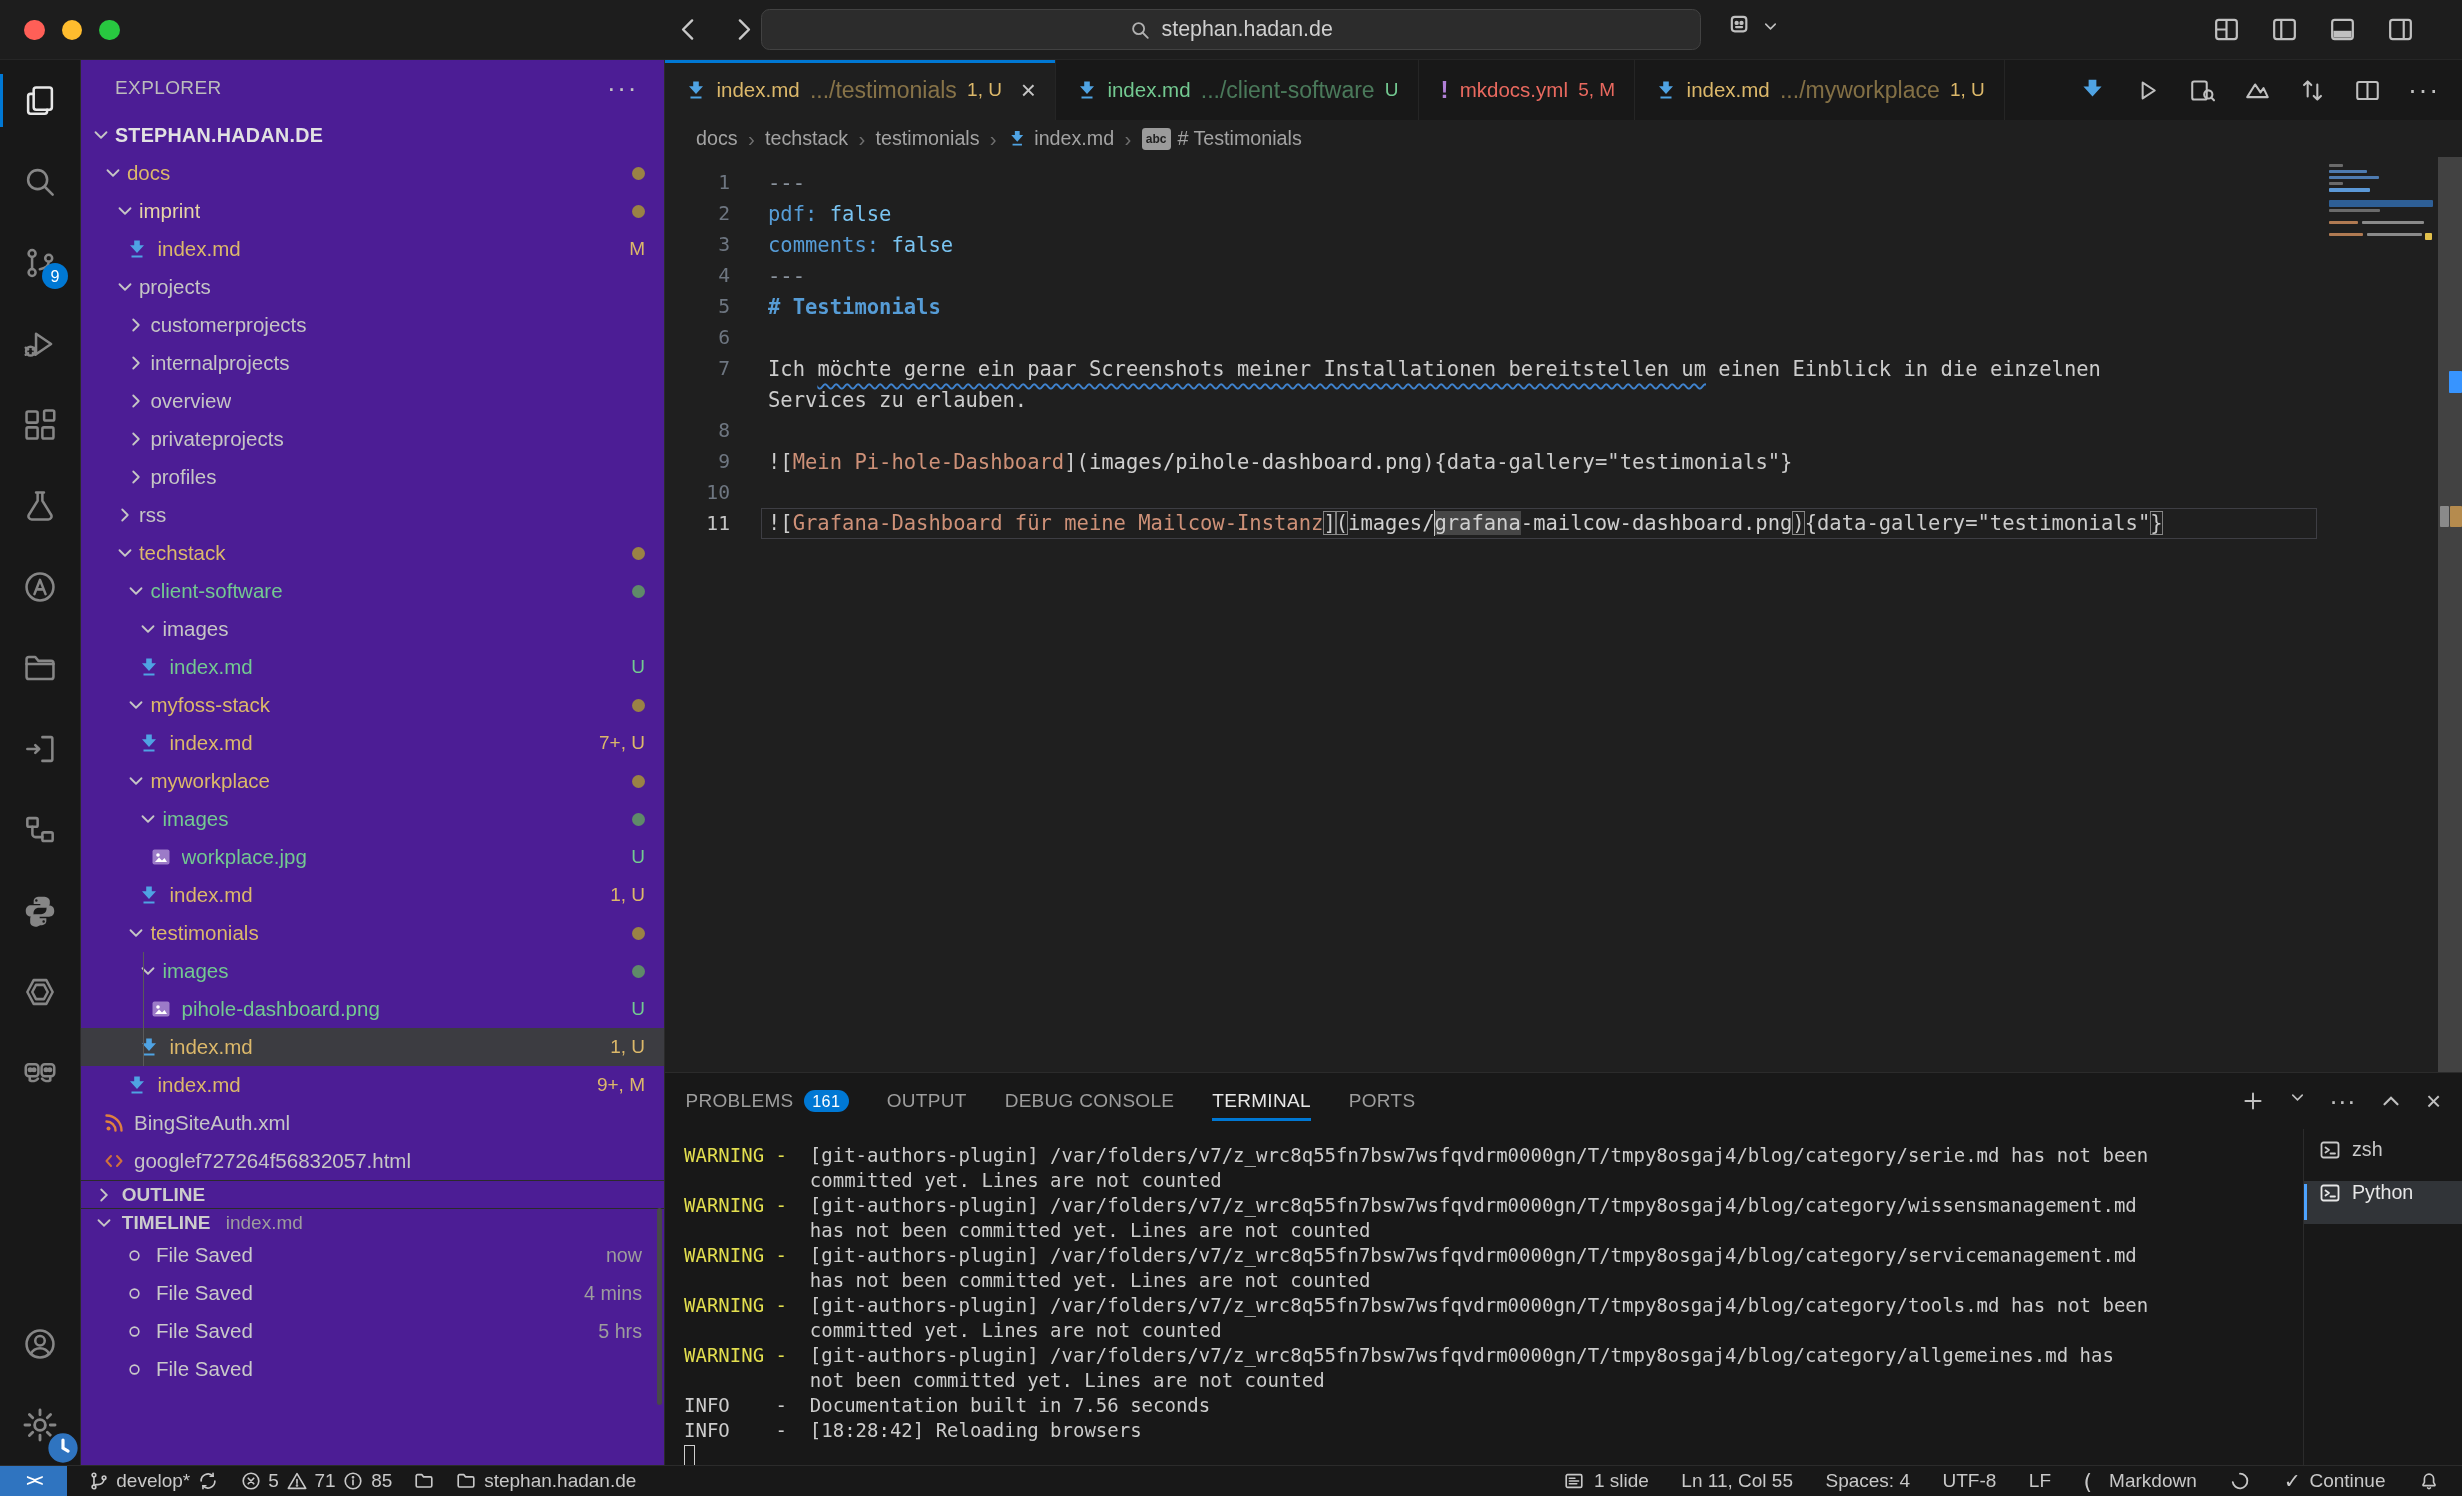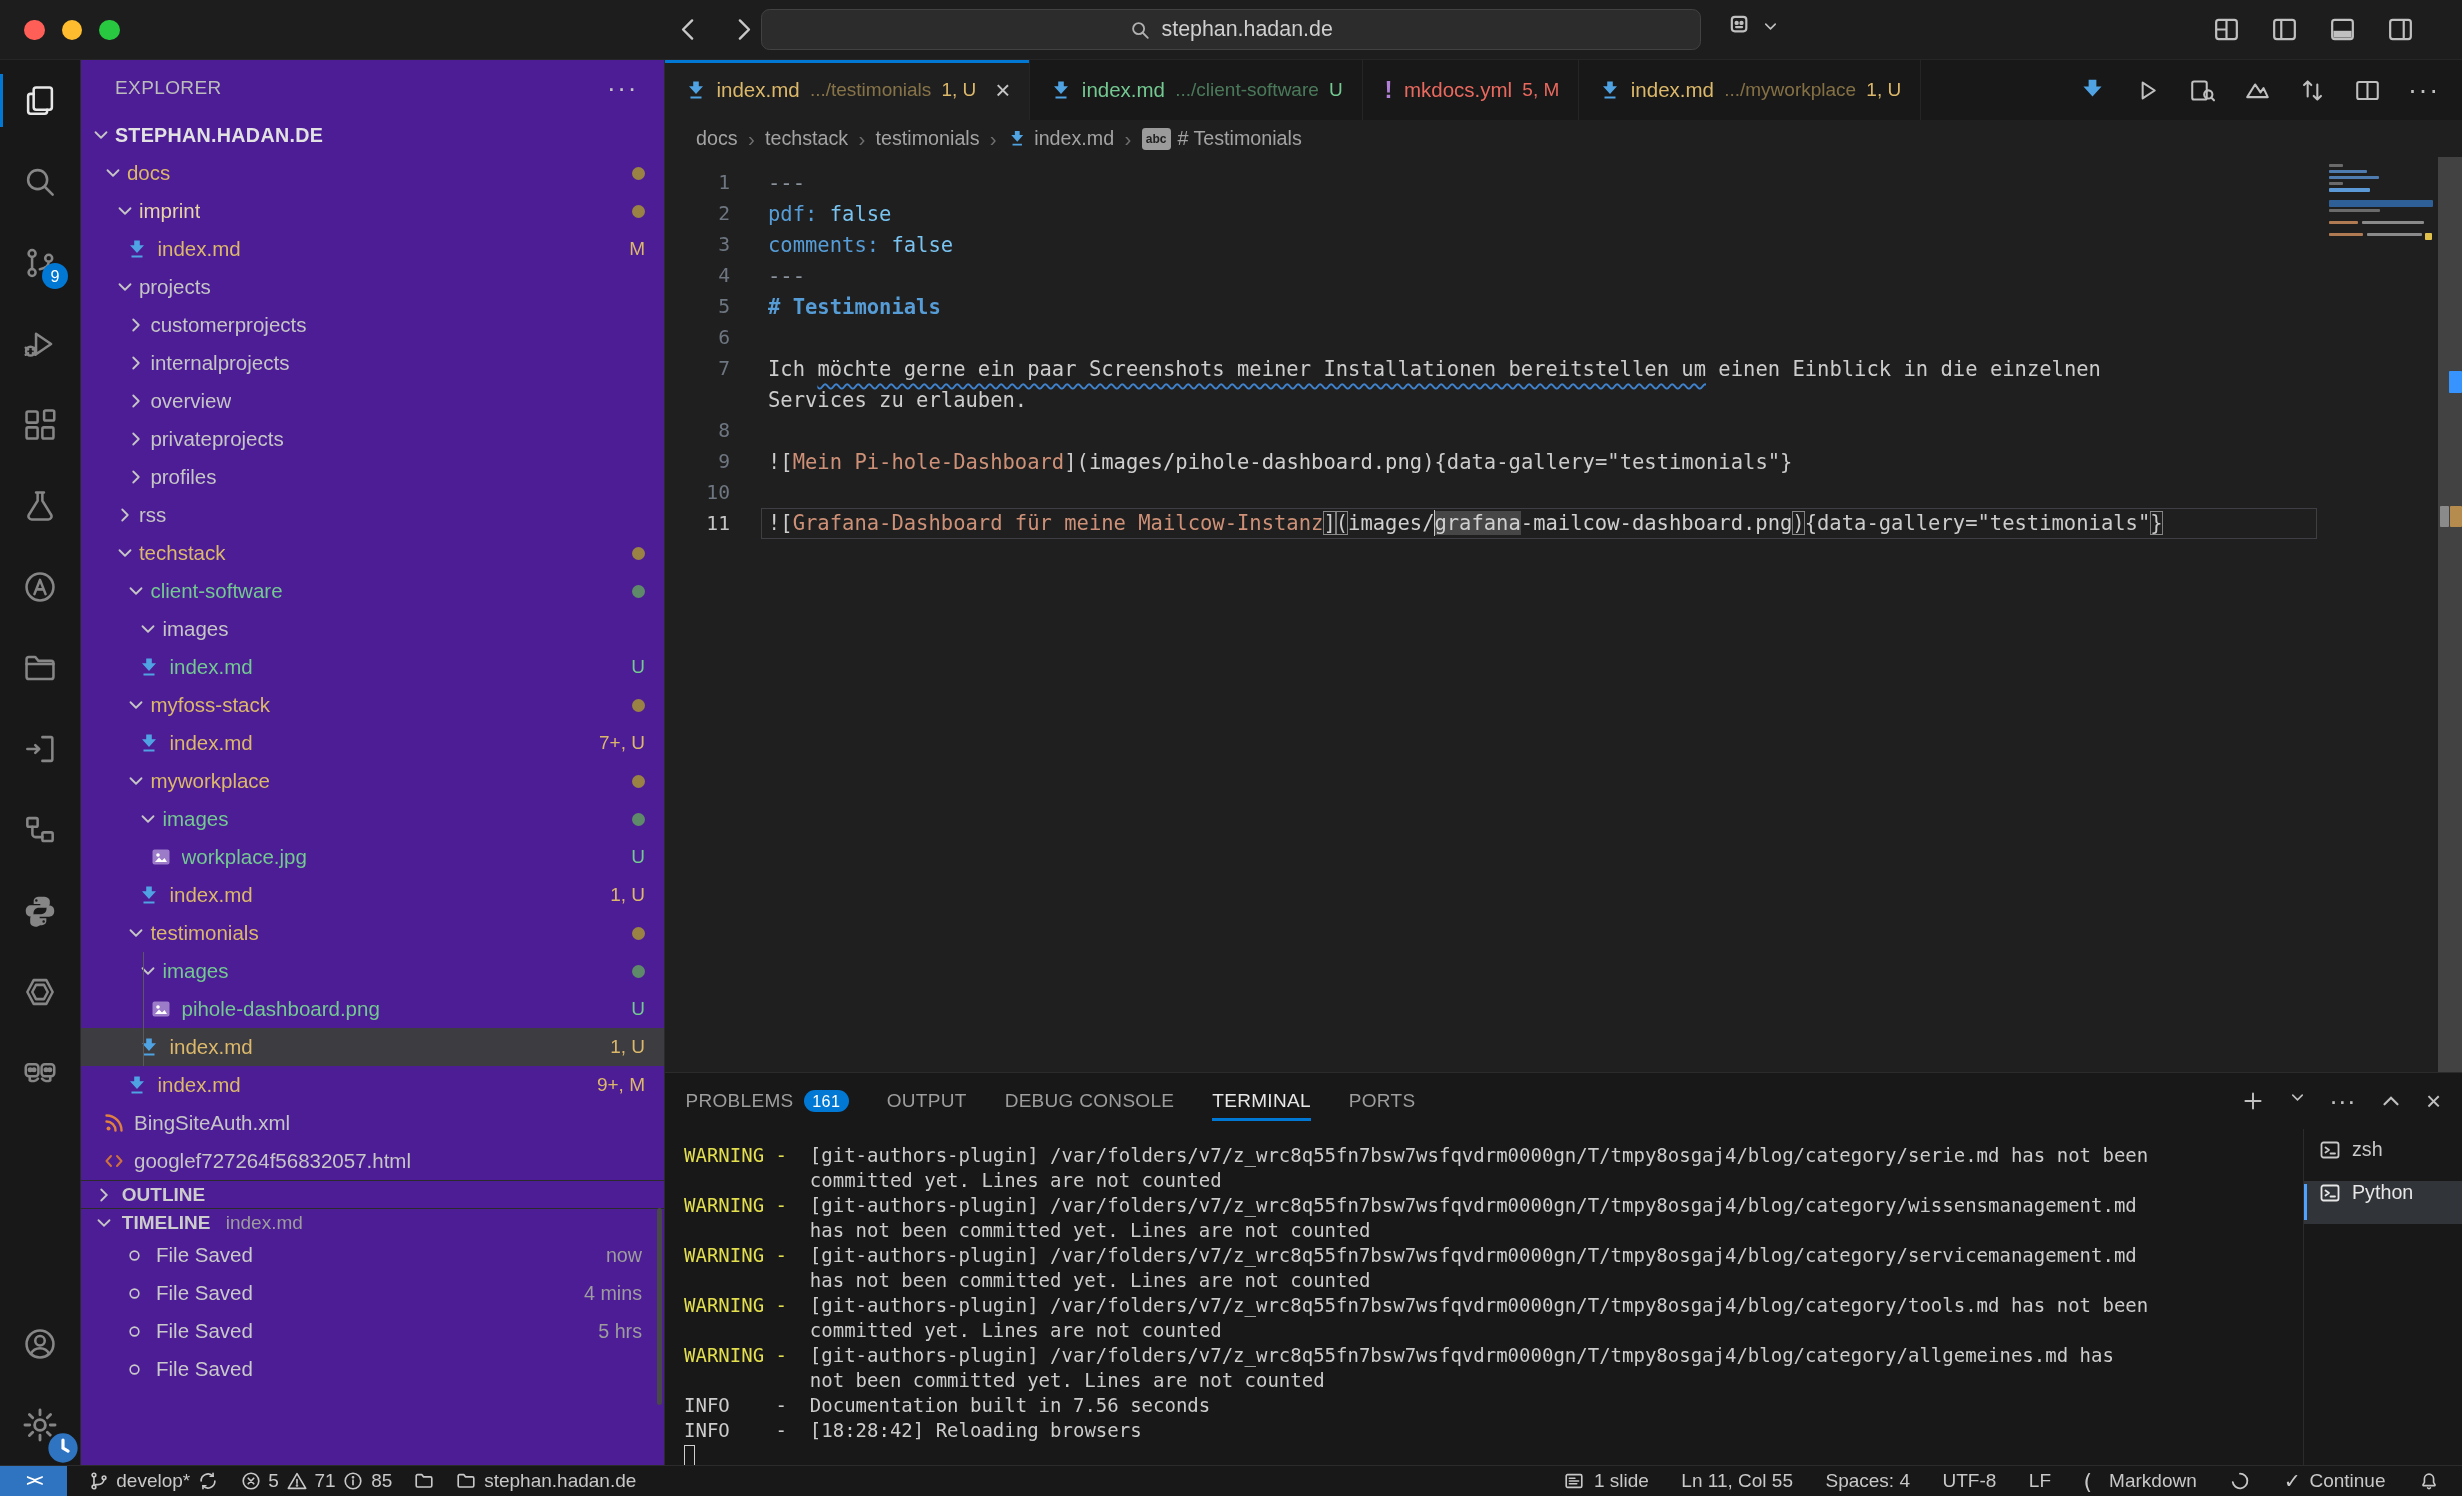--- a/index.html
+++ b/index.html
@@ -67,21 +67,21 @@
   #sb-scroll{position:absolute;right:1.7px;bottom:60px;width:5.1px;height:197px;background:#484848;border-radius:2.6px}
 
   
   #editorArea{flex:1;display:flex;flex-direction:column;min-width:0;background:#1f1f1f}
   #tabbar{height:60px;flex:none;background:#181818;display:flex;align-items:stretch}
   .tab{display:flex;align-items:center;gap:8.5px;padding:0 19px;border-right:0.9px solid #252525;font-size:20.5px;position:relative;background:#181818;cursor:pointer;white-space:nowrap}
   .tab.active{background:#1f1f1f}
   .tab.active::before{content:'';position:absolute;left:0;right:0;top:0;height:3.4px;background:#0078d4}
   .tab .ficon{width:24px;height:24px}
   .tab .yml{color:#b180d7;font-weight:bold;font-size:24px;width:13.7px;text-align:center}
-  .tab .dir{font-size:19px;opacity:.55;margin-left:1.7px}
+  .tab .dir{font-size:23px;opacity:.55;margin-left:1.7px}
   .tab .tbadge{font-size:19px;margin-left:1.7px}
   .tab .close{margin-left:10.3px;font-size:26px;color:#c5c5c5;line-height:1}
   #tab-actions{margin-left:auto;display:flex;align-items:center;gap:26px;padding:0 22px;color:#c0c0c0}
   #tab-actions .ic{width:29px;height:29px;cursor:pointer}
   #tab-actions .kebab{font-size:27px;letter-spacing:1.7px;cursor:pointer}
 
   #breadcrumbs{height:37px;flex:none;display:flex;align-items:center;padding-left:31px;gap:10.3px;font-size:19.7px;color:#a3a3a3;background:#1f1f1f}
   #breadcrumbs .sep{color:#707070;font-size:20.5px}
   #breadcrumbs .bc{display:flex;align-items:center;gap:6.8px;cursor:pointer}
   #breadcrumbs .ficon{width:20.5px;height:20.5px}

